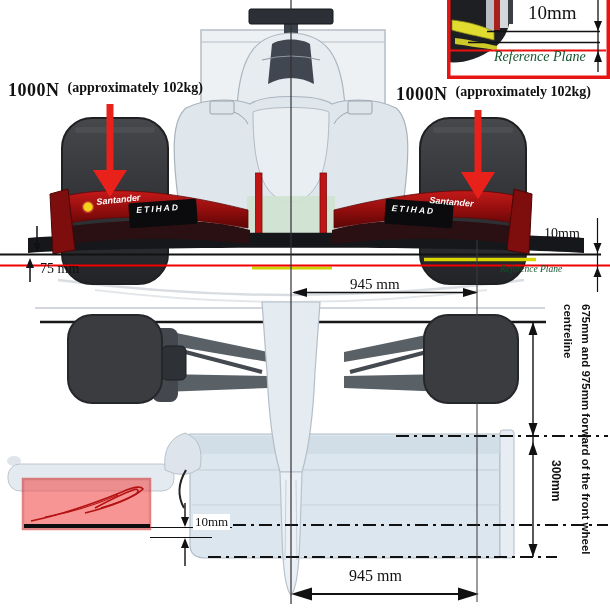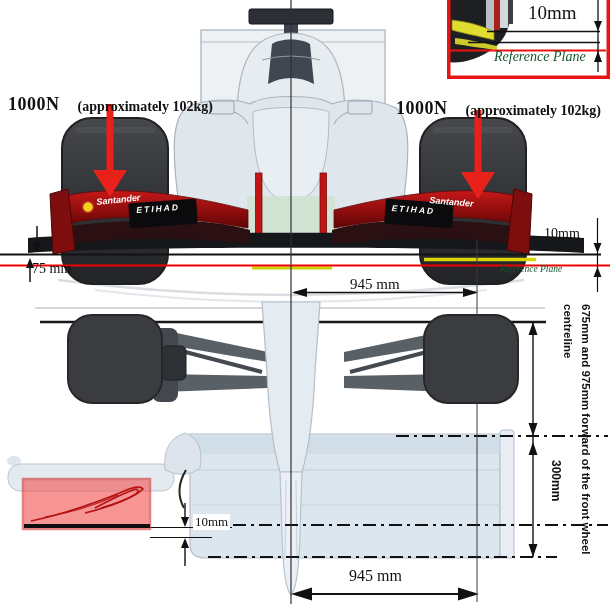--- a/index.html
+++ b/index.html
@@ -1,21 +1,21 @@
 <!DOCTYPE html>
 <html><head>
 <meta charset="utf-8">
 <style>
   html,body{margin:0;padding:0;background:#fff;}
   #stage{position:relative;width:610px;height:610px;background:#fff;overflow:hidden;
          font-family:"Liberation Serif", serif;}
   #art{position:absolute;left:0;top:0;}
   .lbl{position:absolute;white-space:nowrap;color:#111;}
   .dim{font-weight:normal;font-family:"Liberation Serif", serif;}
-  .load{display:flex;align-items:flex-end;gap:18px;font-weight:bold;margin-top:14px;}
+  .load{display:flex;align-items:flex-start;gap:8px;font-weight:bold;}
   .load .val{font-size:18px;letter-spacing:.5px;}
   .load .note{font-size:14px;}
   .refplane{font-style:italic;font-family:"Liberation Serif", serif;color:#14532d;}
   .vert{writing-mode:vertical-rl;font-family:"Liberation Sans", sans-serif;font-weight:700;
         color:#101010;}
   .sponsor{font-family:"Liberation Sans", sans-serif;color:#fff;font-style:italic;
            font-weight:bold;transform-origin:left top;}
   .whitebg{background:#fff;padding:0 2px;}
 </style>
 </head>
@@ -239,21 +239,21 @@
   <span class="note">(approximately 102kg)</span>
 </div>
 <div class="lbl load" style="left:396px;top:84px;">
   <span class="val">1000N</span>
   <span class="note">(approximately 102kg)</span>
 </div>
 
 <div class="lbl dim" style="left:528px;top:2px;font-size:19px;">10mm</div>
 <div class="lbl refplane" style="left:494px;top:49px;font-size:14px;">Reference Plane</div>
 
-<div class="lbl dim" style="left:32px;top:261px;font-size:14px;">75 mm</div>
+<div class="lbl dim" style="left:40px;top:261px;font-size:14px;">75 mm</div>
 <div class="lbl dim" style="left:544px;top:226px;font-size:14px;">10mm</div>
 <div class="lbl refplane" style="left:500px;top:264px;font-size:9.5px;">Reference Plane</div>
 <div class="lbl dim" style="left:350px;top:276px;font-size:15px;">945 mm</div>
 
 <div class="lbl vert" style="left:548px;top:304px;height:295px;width:46px;font-size:11.5px;line-height:1.55;white-space:normal;">675mm and 975mm forward of the front wheel centreline</div>
 <div class="lbl vert" style="left:549px;top:460px;font-size:12px;">300mm</div>
 
 <div class="lbl dim whitebg" style="left:193px;top:514px;font-size:13px;">10mm</div>
 <div class="lbl dim" style="left:349px;top:567px;font-size:16px;">945 mm</div>
 

